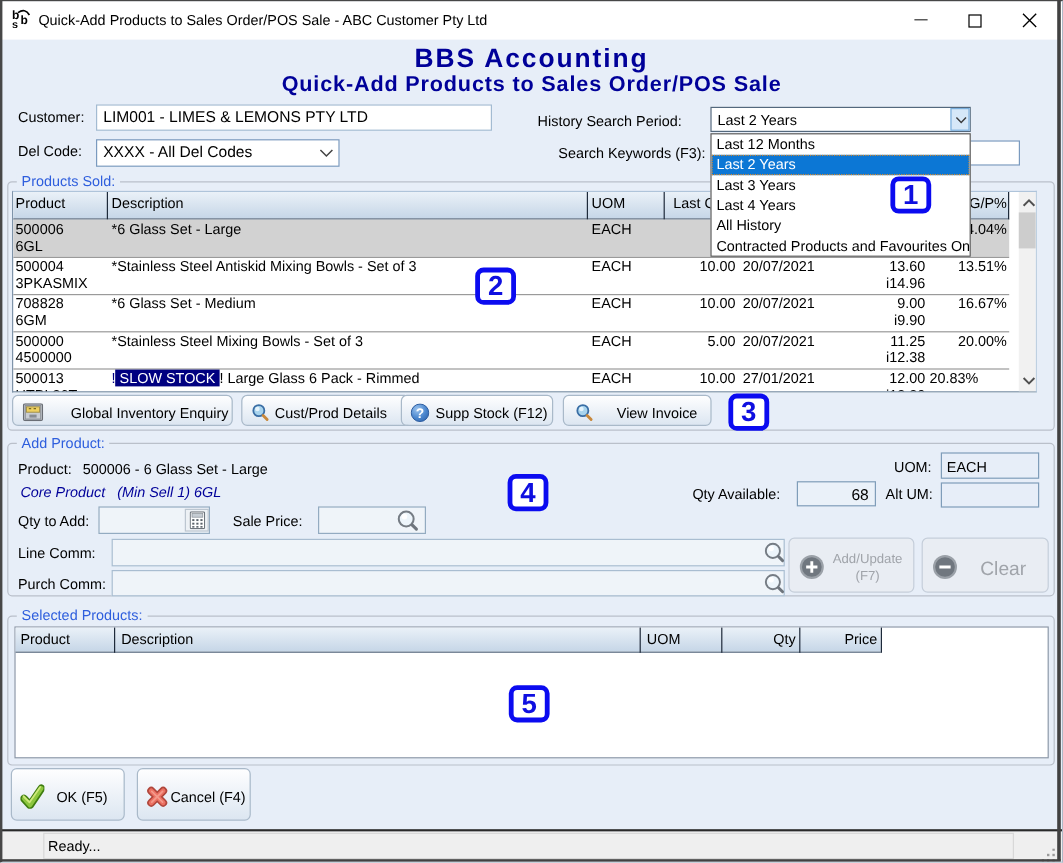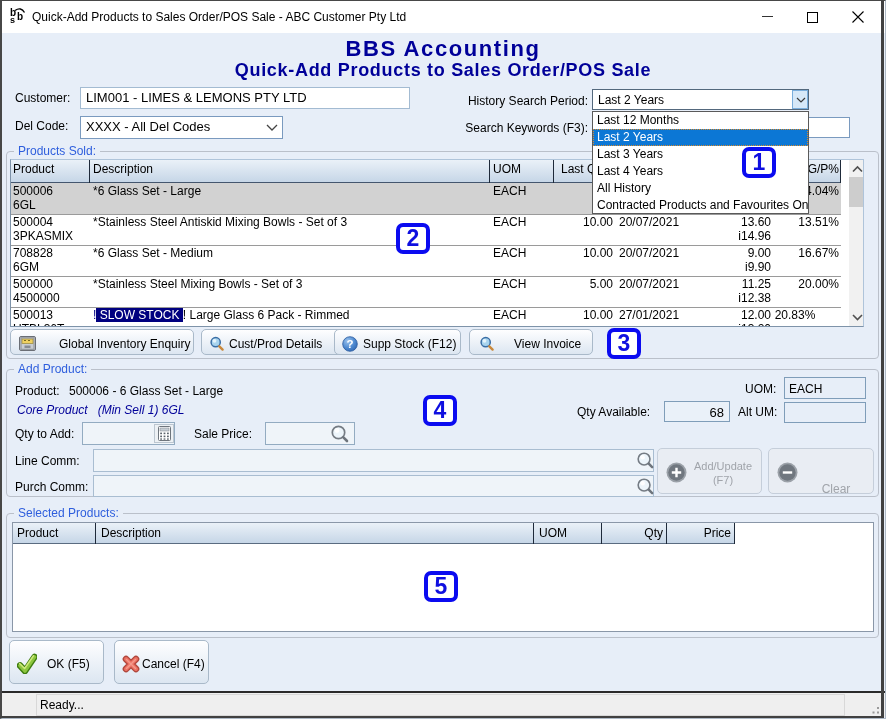--- a/index.html
+++ b/index.html
@@ -40,21 +40,21 @@
 <div class="abs" style="left:0;top:36px;width:886px;text-align:center;font-size:22px;letter-spacing:1.6px;font-weight:bold;color:#000099">BBS Accounting</div>
 
 <div class="lbl" style="left:15px;top:91px">Customer:</div>
 <div class="txt" style="left:80px;top:87px;width:330px;height:22px">LIM001 - LIMES &amp; LEMONS PTY LTD</div>
 <div class="lbl" style="left:15px;top:119px">Del Code:</div>
 <div class="txt" style="left:80px;top:116px;width:203px;height:23px;border-color:#7A9ABF">XXXX - All Del Codes
   <svg class="abs" style="left:185px;top:7px" width="12" height="8" viewBox="0 0 12 8">
         <path d="M1 1 L6 6 L11 1" fill="none" stroke="#444" stroke-width="1.3"></path>
       </svg>
 </div>
-<div class="lbl" style="left:448px;top:94px;width:140px;text-align:right">History Search Period:</div>
+<div class="lbl" style="left:448px;top:94px;width:140px;text-align:left">History Search Period:</div>
 <div class="lbl" style="left:448px;top:121px;width:140px;text-align:right">Search Keywords (F3):</div>
 <div class="txt" style="left:592px;top:117px;width:258px;height:21px;border-color:#7A9ABF"></div>
 
 <div class="txt" style="left:592px;top:89px;width:217px;height:21px;border-color:#53687D;padding-top:3px;font-size:12px">Last 2 Years</div>
 <div class="abs" style="left:792px;top:90px;width:16px;height:19px;background:#D6E8F8;border:1px solid #7AAEDC">
   <svg class="abs" style="left:3px;top:6px" width="10" height="7" viewBox="0 0 10 7">
         <path d="M1 1 L5 5 L9 1" fill="none" stroke="#3A3A3A" stroke-width="1.2"></path>
       </svg>
 </div>
 
@@ -232,21 +232,21 @@
         <path d="M10.5 5.8 V15.2 M5.8 10.5 H15.2" stroke="#fff" stroke-width="2.4"></path>
       </svg>
   <div class="abs" style="left:32px;top:10px;width:66px;text-align:center;color:#A0A4AA;font-size:11px;line-height:14px">Add/Update<br>(F7)</div>
 </div>
 <div class="btn" style="left:768px;top:448px;width:106px;height:46px;background:#E9EDF3;border-color:#C5CEDA">
   <svg class="abs" style="left:8px;top:13px" width="21" height="21" viewBox="0 0 21 21">
         <circle cx="10.5" cy="10.5" r="10" fill="#9BA1A8"></circle>
         <circle cx="10.5" cy="10.5" r="8.2" fill="#70777F"></circle>
         <path d="M5.8 10.5 H15.2" stroke="#fff" stroke-width="2.4"></path>
       </svg>
-  <div class="abs" style="left:34px;top:33px;width:66px;text-align:center;color:#A0A4AA;font-size:12px">Clear</div>
+  <div class="abs" style="left:34px;top:17px;width:66px;text-align:center;color:#A0A4AA;font-size:16px">Clear</div>
 </div>
 
 <div class="grp" style="left:6px;top:513px;width:873px;height:125px"></div>
 <div class="glab" style="left:14px;top:506px">Selected Products:</div>
 <div class="abs" style="left:12px;top:522px;width:862px;height:110px;background:#fff;border:1px solid #8A97A8" id="tbl2">
   <div class="abs hdr" style="left:0;top:0;width:721px;height:21px;border-bottom:1px solid #5A6B80"></div>
   <div class="val" style="left:4px;top:3px">Product</div>
   <div class="val" style="left:88px;top:3px">Description</div>
   <div class="val" style="left:526px;top:3px">UOM</div>
   <div class="val" style="left:590px;top:3px;width:60px;text-align:right">Qty</div>

